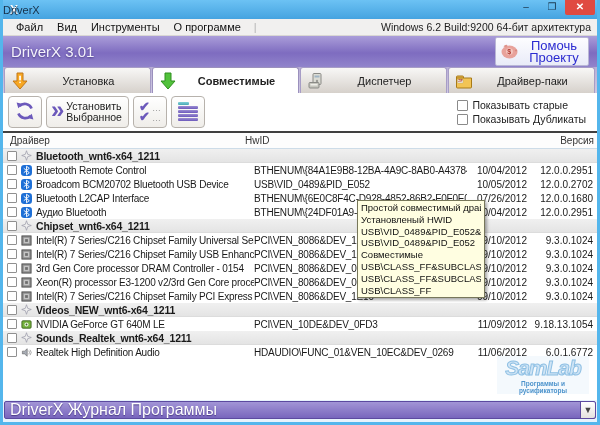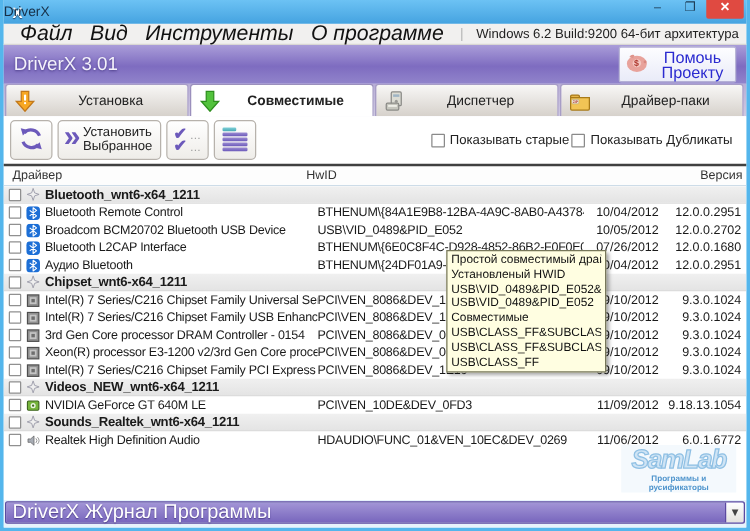--- a/index.html
+++ b/index.html
@@ -16,21 +16,21 @@
   .titlebar .appicon { width:16px; height:14px; margin-left:3px; font-weight:bold; font-size:12px;
     color:#fff; text-shadow:0 1px 1px #246; line-height:14px; text-align:center; }
   .titlebar .title { position:absolute; left:0; right:0; text-align:left; font-size:11px; color:#173048; }
   .win-controls { margin-left:auto; display:flex; align-items:flex-start; height:100%; z-index:2; }
   .wc-btn { width:26px; height:15px; text-align:center; font-size:10px; line-height:13px; color:#1c3a52; cursor:default; }
   .wc-close { background:#e04a41; color:#fff; width:30px; border-radius:0 0 2px 2px; margin-right:2px; font-weight:bold; }
 
   
   .menubar { height:17px; background:#f1f0ef; border-bottom:1px solid #d9d7d4;
     display:flex; align-items:center; padding:0 6px; flex:0 0 auto; }
-  .menu-item { padding:0 7px; font-size:17px; color:#111;font-style:italic; }
+  .menu-item { padding:0 7px; font-size:11px; color:#111; }
   .menu-sep { color:#b4b4b4; margin-left:6px; }
   .os-info { margin-left:auto; font-size:10.5px; color:#222; }
 
   
   .appheader { height:31px; background:linear-gradient(180deg,#aa9dd9 0%,#7e6cc0 55%,#9184cb 100%);
     display:flex; align-items:center; padding:0 8px; flex:0 0 auto; position:relative; }
   .app-title { color:#f4f2fb; font-size:15px; text-shadow:0 1px 2px #4a3c86; }
   .donate-btn { margin-left:auto; height:29px; width:94px; background:linear-gradient(180deg,#fdfdff,#e9ebf8);
     border:1px solid #b9b6d6; border-radius:2px; display:flex; align-items:center; gap:4px; padding:0 4px; cursor:pointer; }
   .donate-text { color:#2b2bd0; font-size:13px; line-height:12px; font-weight:normal; text-align:center; flex:1; }
@@ -51,21 +51,21 @@
     display:flex; align-items:center; justify-content:center; cursor:pointer; }
   .tbtn.sq { width:34px; }
   .install-label { font-size:10.5px; color:#222; line-height:11px; padding-right:6px; }
   .chev { color:#6c59bb; font-size:24px; font-weight:bold; line-height:20px; padding:0 2px 4px 4px; }
   .checks { position:relative; width:24px; height:24px; }
   .checks .ck { position:absolute; color:#6c59bb; font-weight:bold; font-size:13px; }
   .checks .dots { position:absolute; color:#9a9a9a; font-size:9px; letter-spacing:1px; }
   .bars { width:20px; height:22px; display:flex; flex-direction:column; align-items:flex-start; gap:1px; padding-top:1px; }
   .bars i { display:block; height:3px; width:100%; background:linear-gradient(180deg,#9c8dd2,#6c59bb); border-radius:1px; }
   .bars i.teal { width:11px; background:linear-gradient(180deg,#7fd0d8,#48a8b4); }
-  .show-opts { margin-left:auto; display:flex; flex-direction:row; gap:2px; padding-right:6px; }
+  .show-opts { margin-left:auto; display:flex; flex-direction:column; gap:2px; padding-right:6px; }
   .opt { display:flex; align-items:center; gap:4px; font-size:10.5px; color:#222; cursor:pointer; }
   .cbx { width:11px; height:11px; border:1px solid #8a8a8a; background:#fff; border-radius:1px; flex:0 0 auto; }
 
   
   .thead { height:18px; border-top:2px solid #404040; border-bottom:1px solid #cddce8;
     display:flex; align-items:center; font-size:10px; color:#333; background:#fdfdfd; flex:0 0 auto; }
   .th-driver { padding-left:7px; width:242px; }
   .th-hwid { flex:1; }
   .th-ver { width:64px; text-align:right; padding-right:3px; }
   .tbody { flex:1 1 auto; background:#fff; overflow:hidden; position:relative; }

